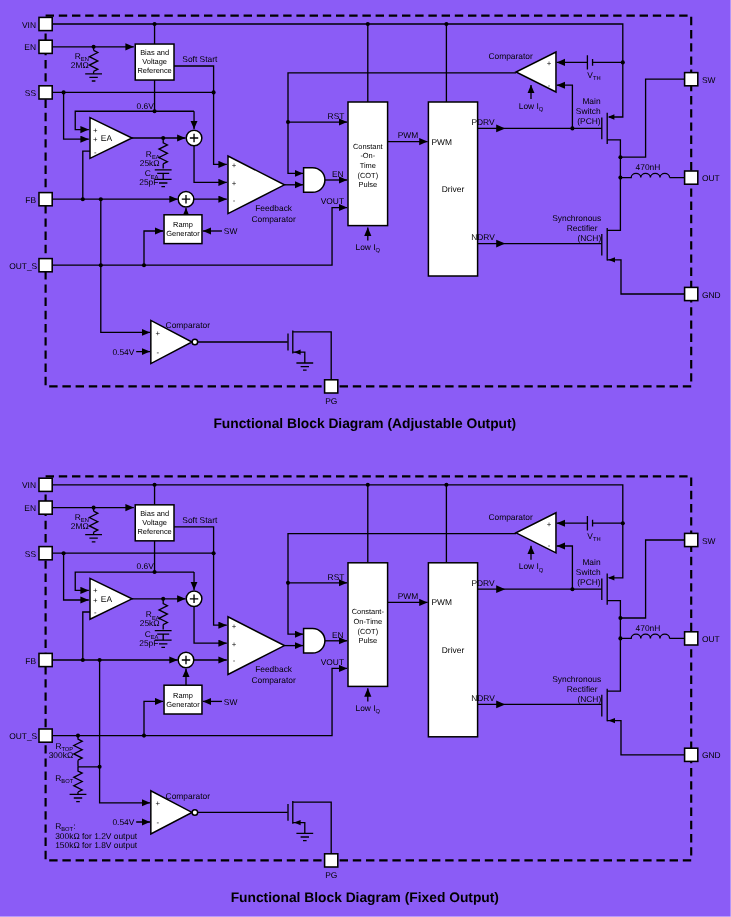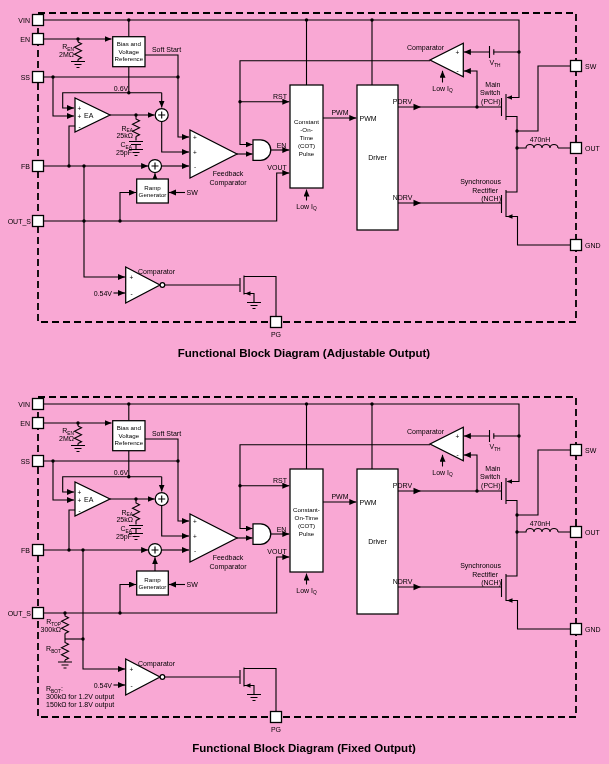--- a/index.html
+++ b/index.html
@@ -1,16 +1,16 @@
 <!DOCTYPE html>
 <html><head>
 <meta charset="utf-8">
 <style>
   html,body{margin:0;padding:0;background:#fff;}
-  #page{position:relative;width:609px;height:764px;background:#f9a8d4;overflow:hidden;}
+  #page{position:relative;width:609px;height:764px;background:#8b5cf6;overflow:hidden;}
   svg{position:absolute;left:0;}
   #svg1{top:0;}
   #svg2{top:384px;}
   .w{fill:none;stroke:#000;stroke-width:1.1;}
   .blk{fill:#fff;stroke:#000;stroke-width:1.25;}
   .pin{fill:#fff;stroke:#000;stroke-width:1.3;}
   .dot{fill:#000;stroke:none;}
   .t{font-family:"Liberation Sans",sans-serif;font-size:7px;fill:#000;}
   .t6{font-size:6.2px;}
   .sub{font-size:4.8px;}

